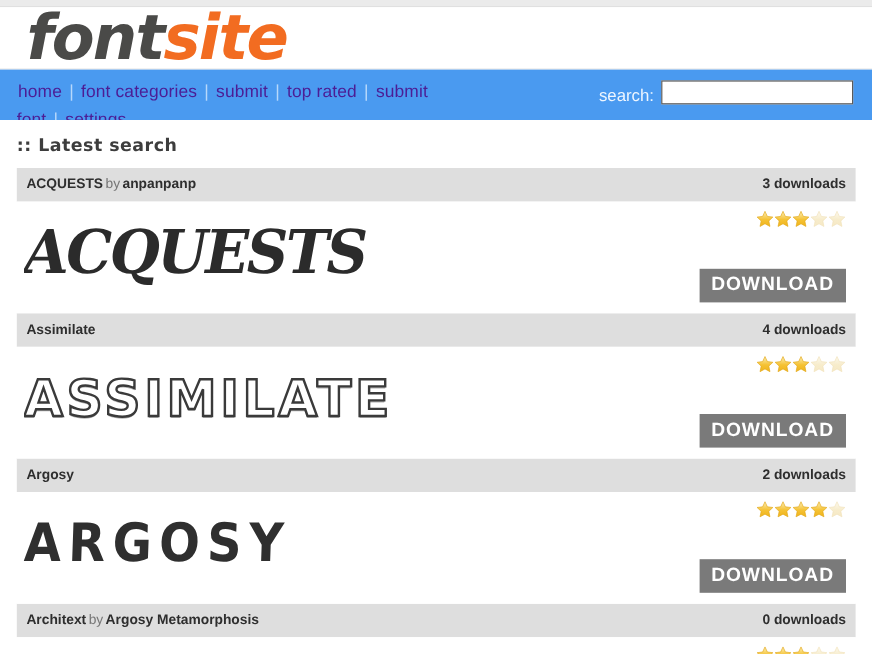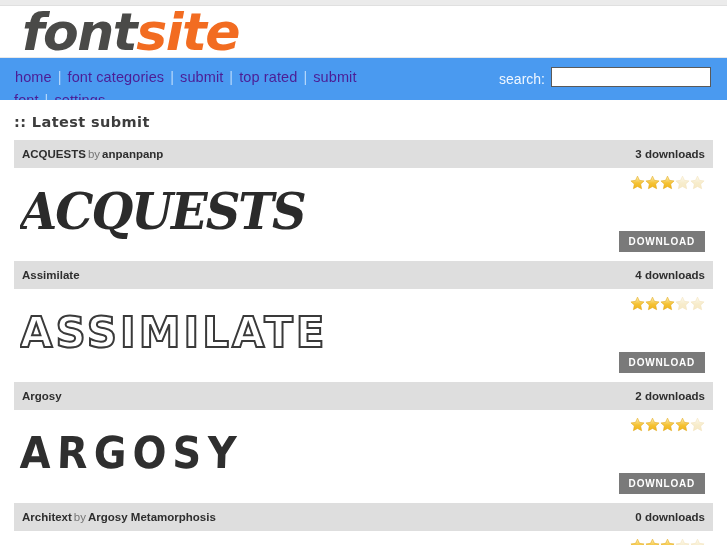--- a/index.html
+++ b/index.html
@@ -203,21 +203,21 @@
     width: 15px;
     height: 15px;
     display: block;
   }
   .dl-button {
     position: absolute;
     right: 8px;
     bottom: 8px;
     background: #7a7a7a;
     color: #ffffff;
-    font-size: 10px;
+    font-size: 16px;
     font-weight: bold;
     letter-spacing: 0.8px;
     padding: 5px 10px 5px 10px;
     border: 0;
     cursor: pointer;
     font-family: "Liberation Sans", sans-serif;
   }
 </style>
 </head>
 <body>
@@ -233,21 +233,21 @@
 <div class="navbar">
   <div class="nav-links">
     <a href="#">home</a><span class="nav-sep">|</span><a href="#">font categories</a><span class="nav-sep">|</span><a href="#">submit</a><span class="nav-sep">|</span><a href="#">top rated</a><span class="nav-sep">|</span><a href="#">submit font</a><span class="nav-sep">|</span><a href="#">settings</a>
   </div>
   <div class="search-wrap">
     <span class="search-label">search:</span>
     <input class="search-input" type="text" placeholder="" style="">
   </div>
 </div>
 
-<div class="section-title">:: Latest submit</div>
+<div class="section-title">:: Latest search</div>
 
 <div class="font-list">
 
   <div class="font-item">
     <div class="item-head">
       <div class="item-title">
         <span>ACQUESTS</span><span class="by">by</span><span class="author">anpanpanp</span>
       </div>
       <div class="item-downloads">3 downloads</div>
     </div>

